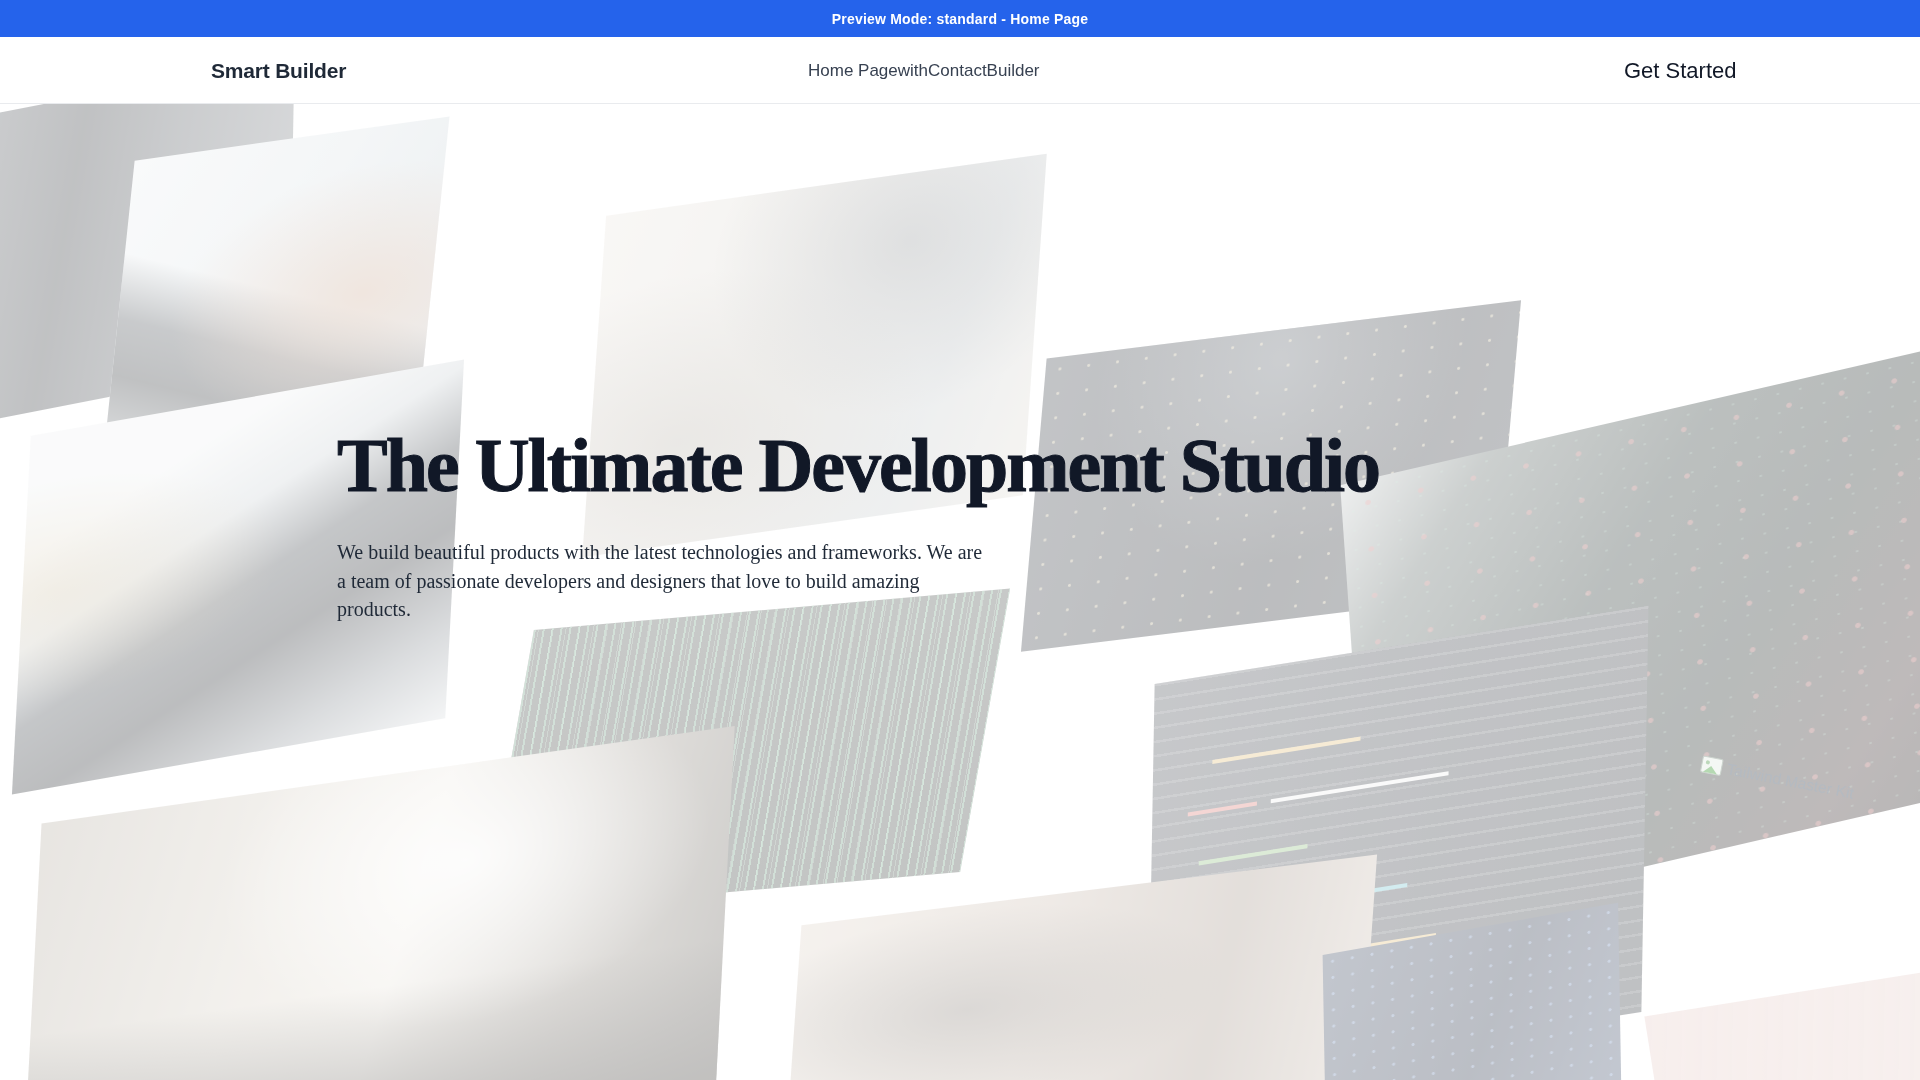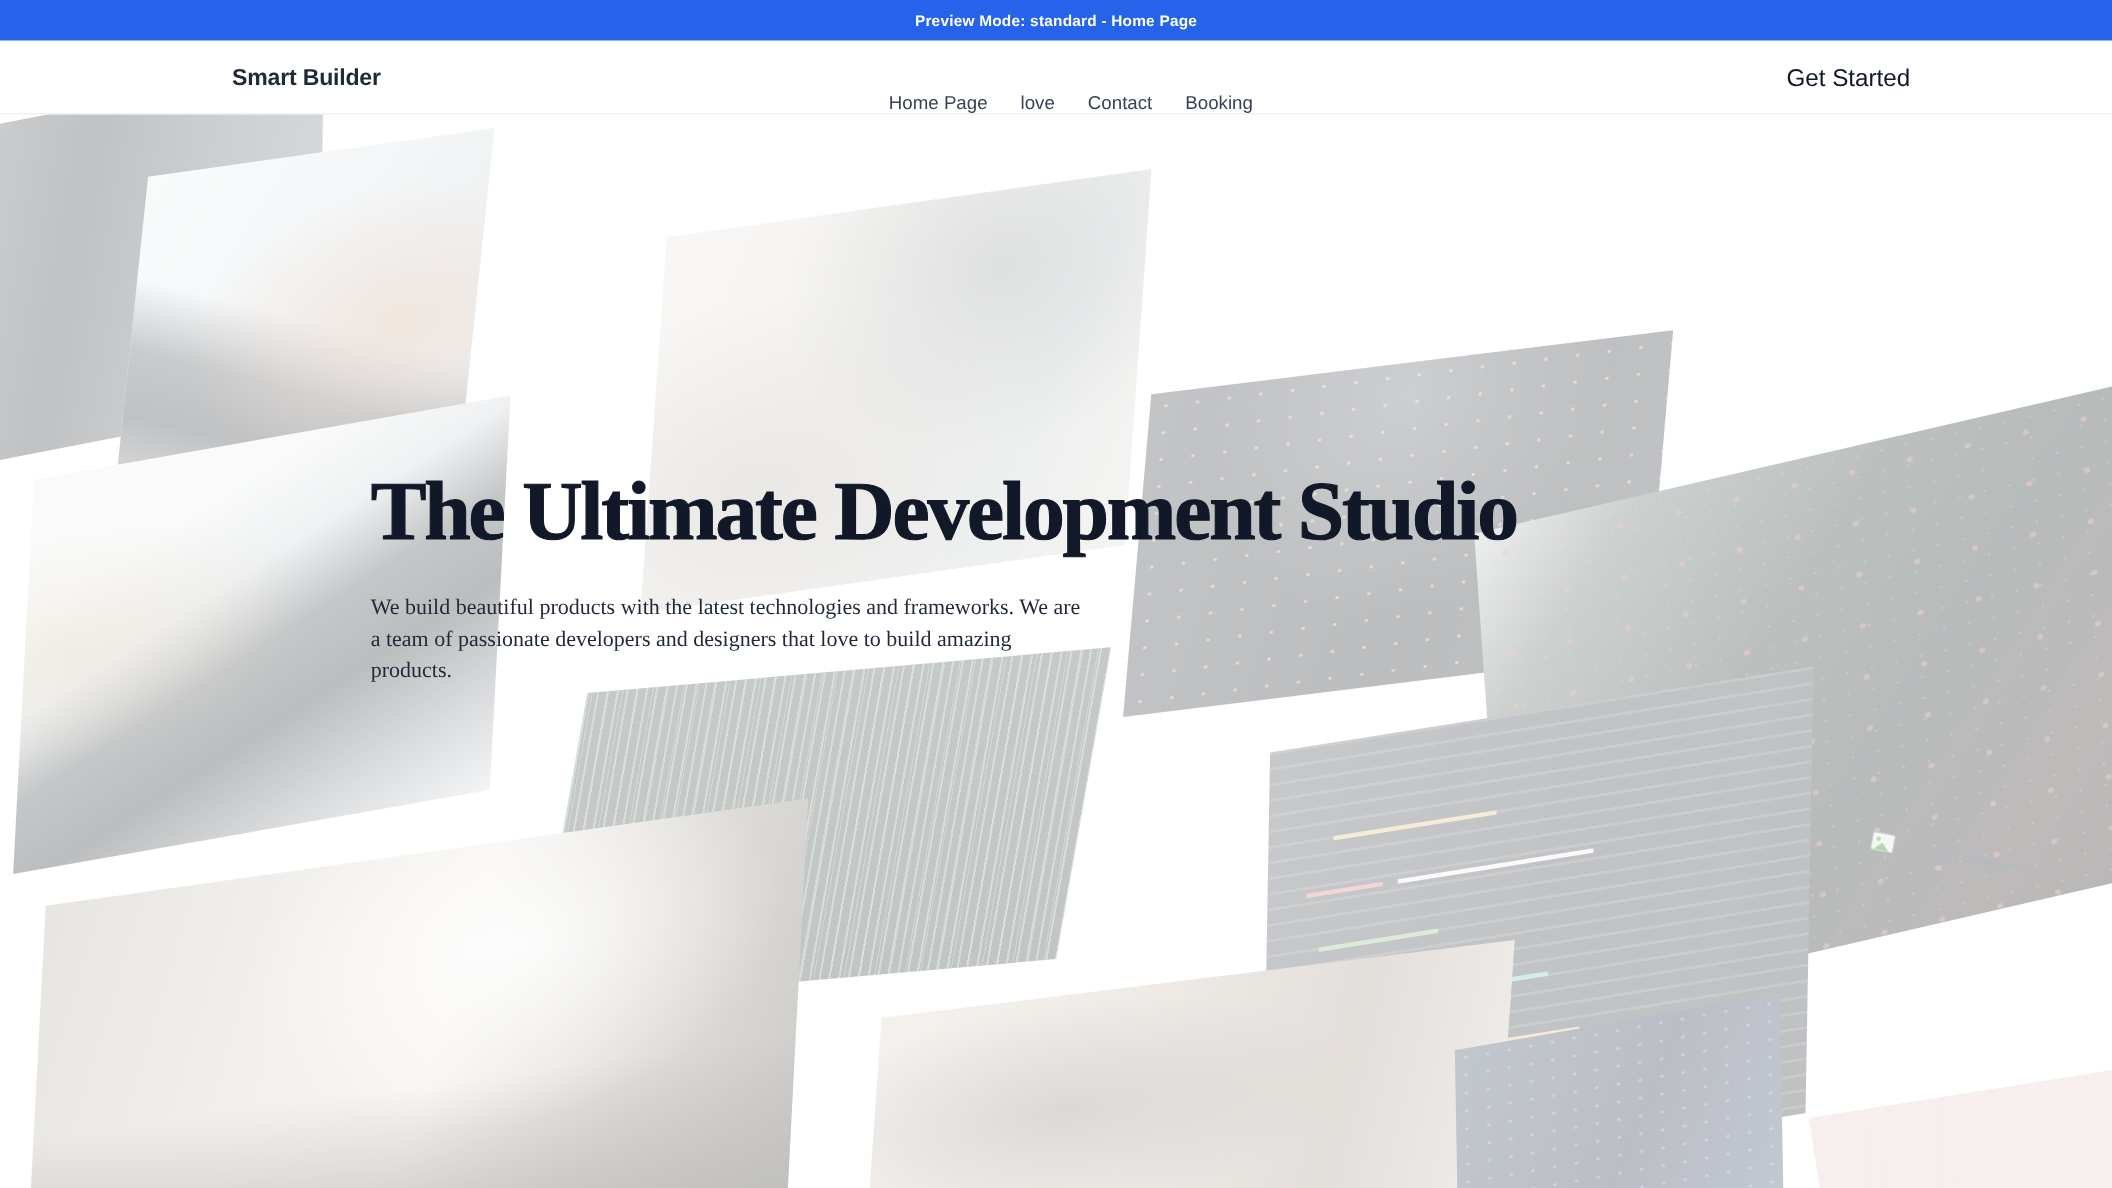--- a/index.html
+++ b/index.html
@@ -9,21 +9,21 @@
   
   .banner{position:absolute;left:0;top:0;width:1920px;height:37px;background:#2563eb;
           display:flex;align-items:center;justify-content:center;z-index:30;}
   .banner span{color:#fff;font-size:14px;letter-spacing:.2px;font-weight:bold;}
 
   
   .navbar{position:absolute;left:0;top:37px;width:1920px;height:67px;background:#fff;
           border-bottom:1px solid #e9ebee;z-index:30;}
   .brand{position:absolute;left:211px;top:0;height:67px;display:flex;align-items:center;
          font-size:21px;font-weight:bold;color:#1f2937;letter-spacing:-.2px;cursor:pointer;}
-  .nav-links{position:absolute;left:808px;top:0;height:67px;display:flex;align-items:flex-end;gap:30px;}
+  .nav-links{position:absolute;left:808px;top:0;height:67px;display:flex;align-items:center;}
   .nav-link{font-size:17px;color:#374151;cursor:pointer;white-space:nowrap;}
   .nav-cta{position:absolute;left:1624px;top:0;height:67px;display:flex;align-items:center;
            font-size:22px;font-weight:normal;color:#111827;cursor:pointer;}
 
   
   .hero{position:absolute;left:337px;top:424px;z-index:10;font-family:Liberation Serif, serif;}
   .hero h1{margin:0;font-size:76px;line-height:1.08;font-weight:800;color:#111827;
            letter-spacing:-2px;white-space:nowrap;-webkit-text-stroke:1px #111827;}
   .hero p{margin:32px 0 4px 0;max-width:650px;font-size:20px;line-height:28.5px;color:#1f2937;}
 
@@ -145,18 +145,18 @@
 </div>
 
 <div class="banner">
   <span>Preview Mode: standard - Home Page</span>
 </div>
 
 <div class="navbar">
   <div class="brand">Smart Builder</div>
   <div class="nav-links">
     <span class="nav-link">Home Page</span>
-    <span class="nav-link">love</span>
+    <span class="nav-link">with</span>
     <span class="nav-link">Contact</span>
-    <span class="nav-link">Booking</span>
+    <span class="nav-link">Builder</span>
   </div>
   <div class="nav-cta">Get Started</div>
 </div>
 
 </body></html>

